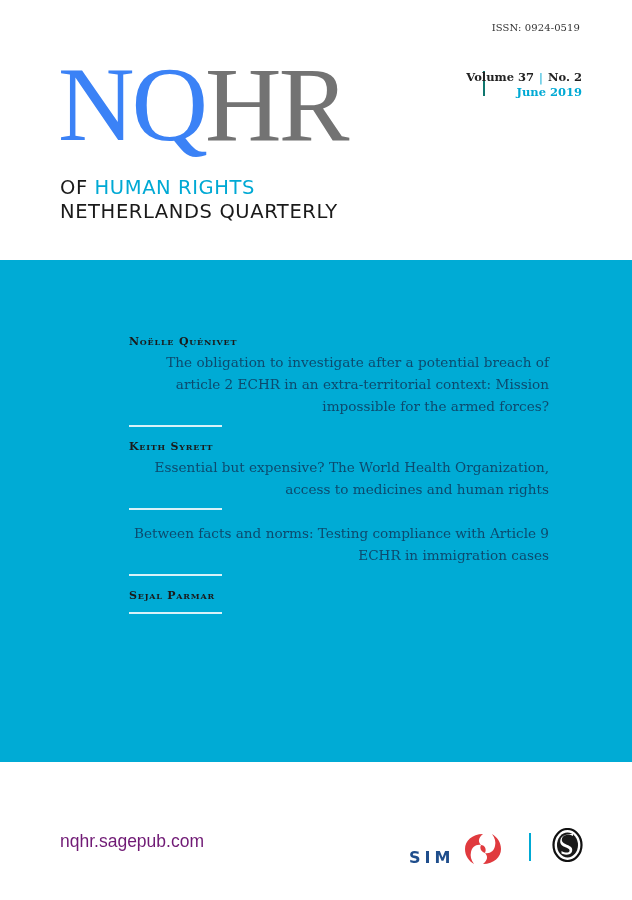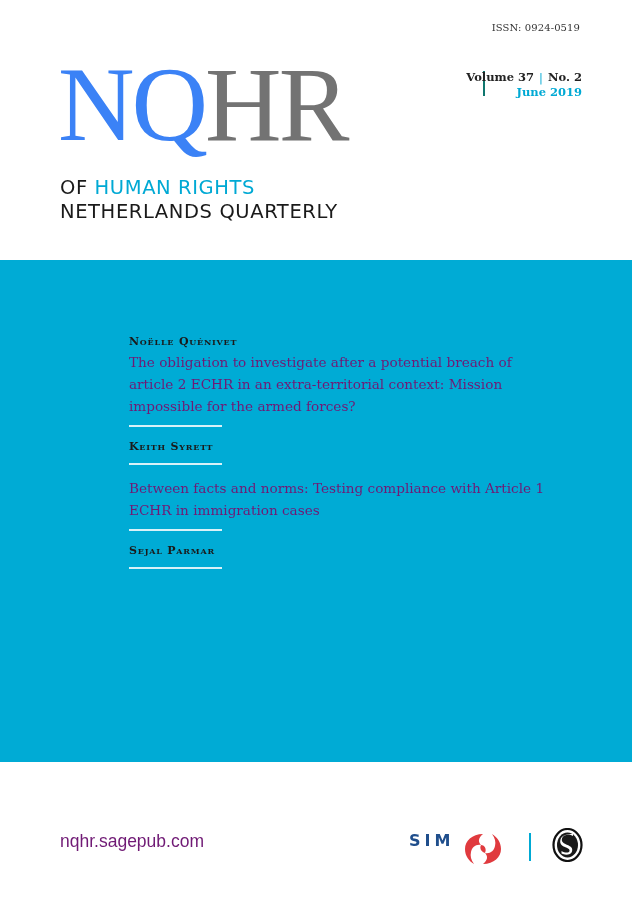--- a/index.html
+++ b/index.html
@@ -51,31 +51,31 @@
       position: absolute; left: 129px; top: 302px; width: 420px; margin-top: 32px;
     }
     .article { margin-bottom: 12px; }
     .author {
       font-family: "DejaVu Serif", serif; font-size: 11px; font-weight: bold;
       font-variant: small-caps; letter-spacing: 0.8px; color: #1a1a1a;
       line-height: 16px;
     }
     .title {
       font-family: "DejaVu Serif", serif; font-size: 13.6px;
-      color: #701a75; line-height: 22px; margin-top: 1px;
+      color: #0c4a6e; line-height: 22px; margin-top: 1px; text-align: right;
     }
     .divider {
       width: 93px; height: 2px; background: #d8f1f8; margin-top: 8px;
     }
     .footer-url {
       position: absolute; left: 60px; top: 831px;
       font-family: "Liberation Sans", sans-serif; font-size: 17.5px; color: #701a75;
     }
     .sim-text {
-      position: absolute; left: 409px; top: 831px;
+      position: absolute; left: 409px; top: 848px;
       font-family: "DejaVu Sans", sans-serif; font-weight: bold; font-size: 16px;
       letter-spacing: 4px; color: #1f4e8c;
     }
     .sim-swirl { position: absolute; left: 462px; top: 833px; }
     .logo-sep {
       position: absolute; left: 529px; top: 833px; width: 1.5px; height: 28px;
       background: #00a9d4;
     }
     .sage-logo { position: absolute; left: 552px; top: 828px; }
   </style>
@@ -99,24 +99,25 @@
 <div class="band"></div>
 
 <div class="articles">
   <div class="article">
     <div class="author">Noëlle Quénivet</div>
     <div class="title">The obligation to investigate after a potential breach of article 2 ECHR in an extra-territorial context: Mission impossible for the armed forces?</div>
     <div class="divider"></div>
   </div>
   <div class="article">
     <div class="author">Keith Syrett</div>
+    <div class="title">Essential but expensive? The World Health Organization, access to medicines and human rights</div>
     <div class="divider"></div>
   </div>
   <div class="article">
-    <div class="title">Between facts and norms: Testing compliance with Article 1 ECHR in immigration cases</div>
+    <div class="title">Between facts and norms: Testing compliance with Article 9 ECHR in immigration cases</div>
     <div class="divider"></div>
   </div>
   <div class="article">
     <div class="author">Sejal Parmar</div>
     <div class="divider"></div>
   </div>
 </div>
 
 <div class="footer-url">nqhr.sagepub.com</div>
 

